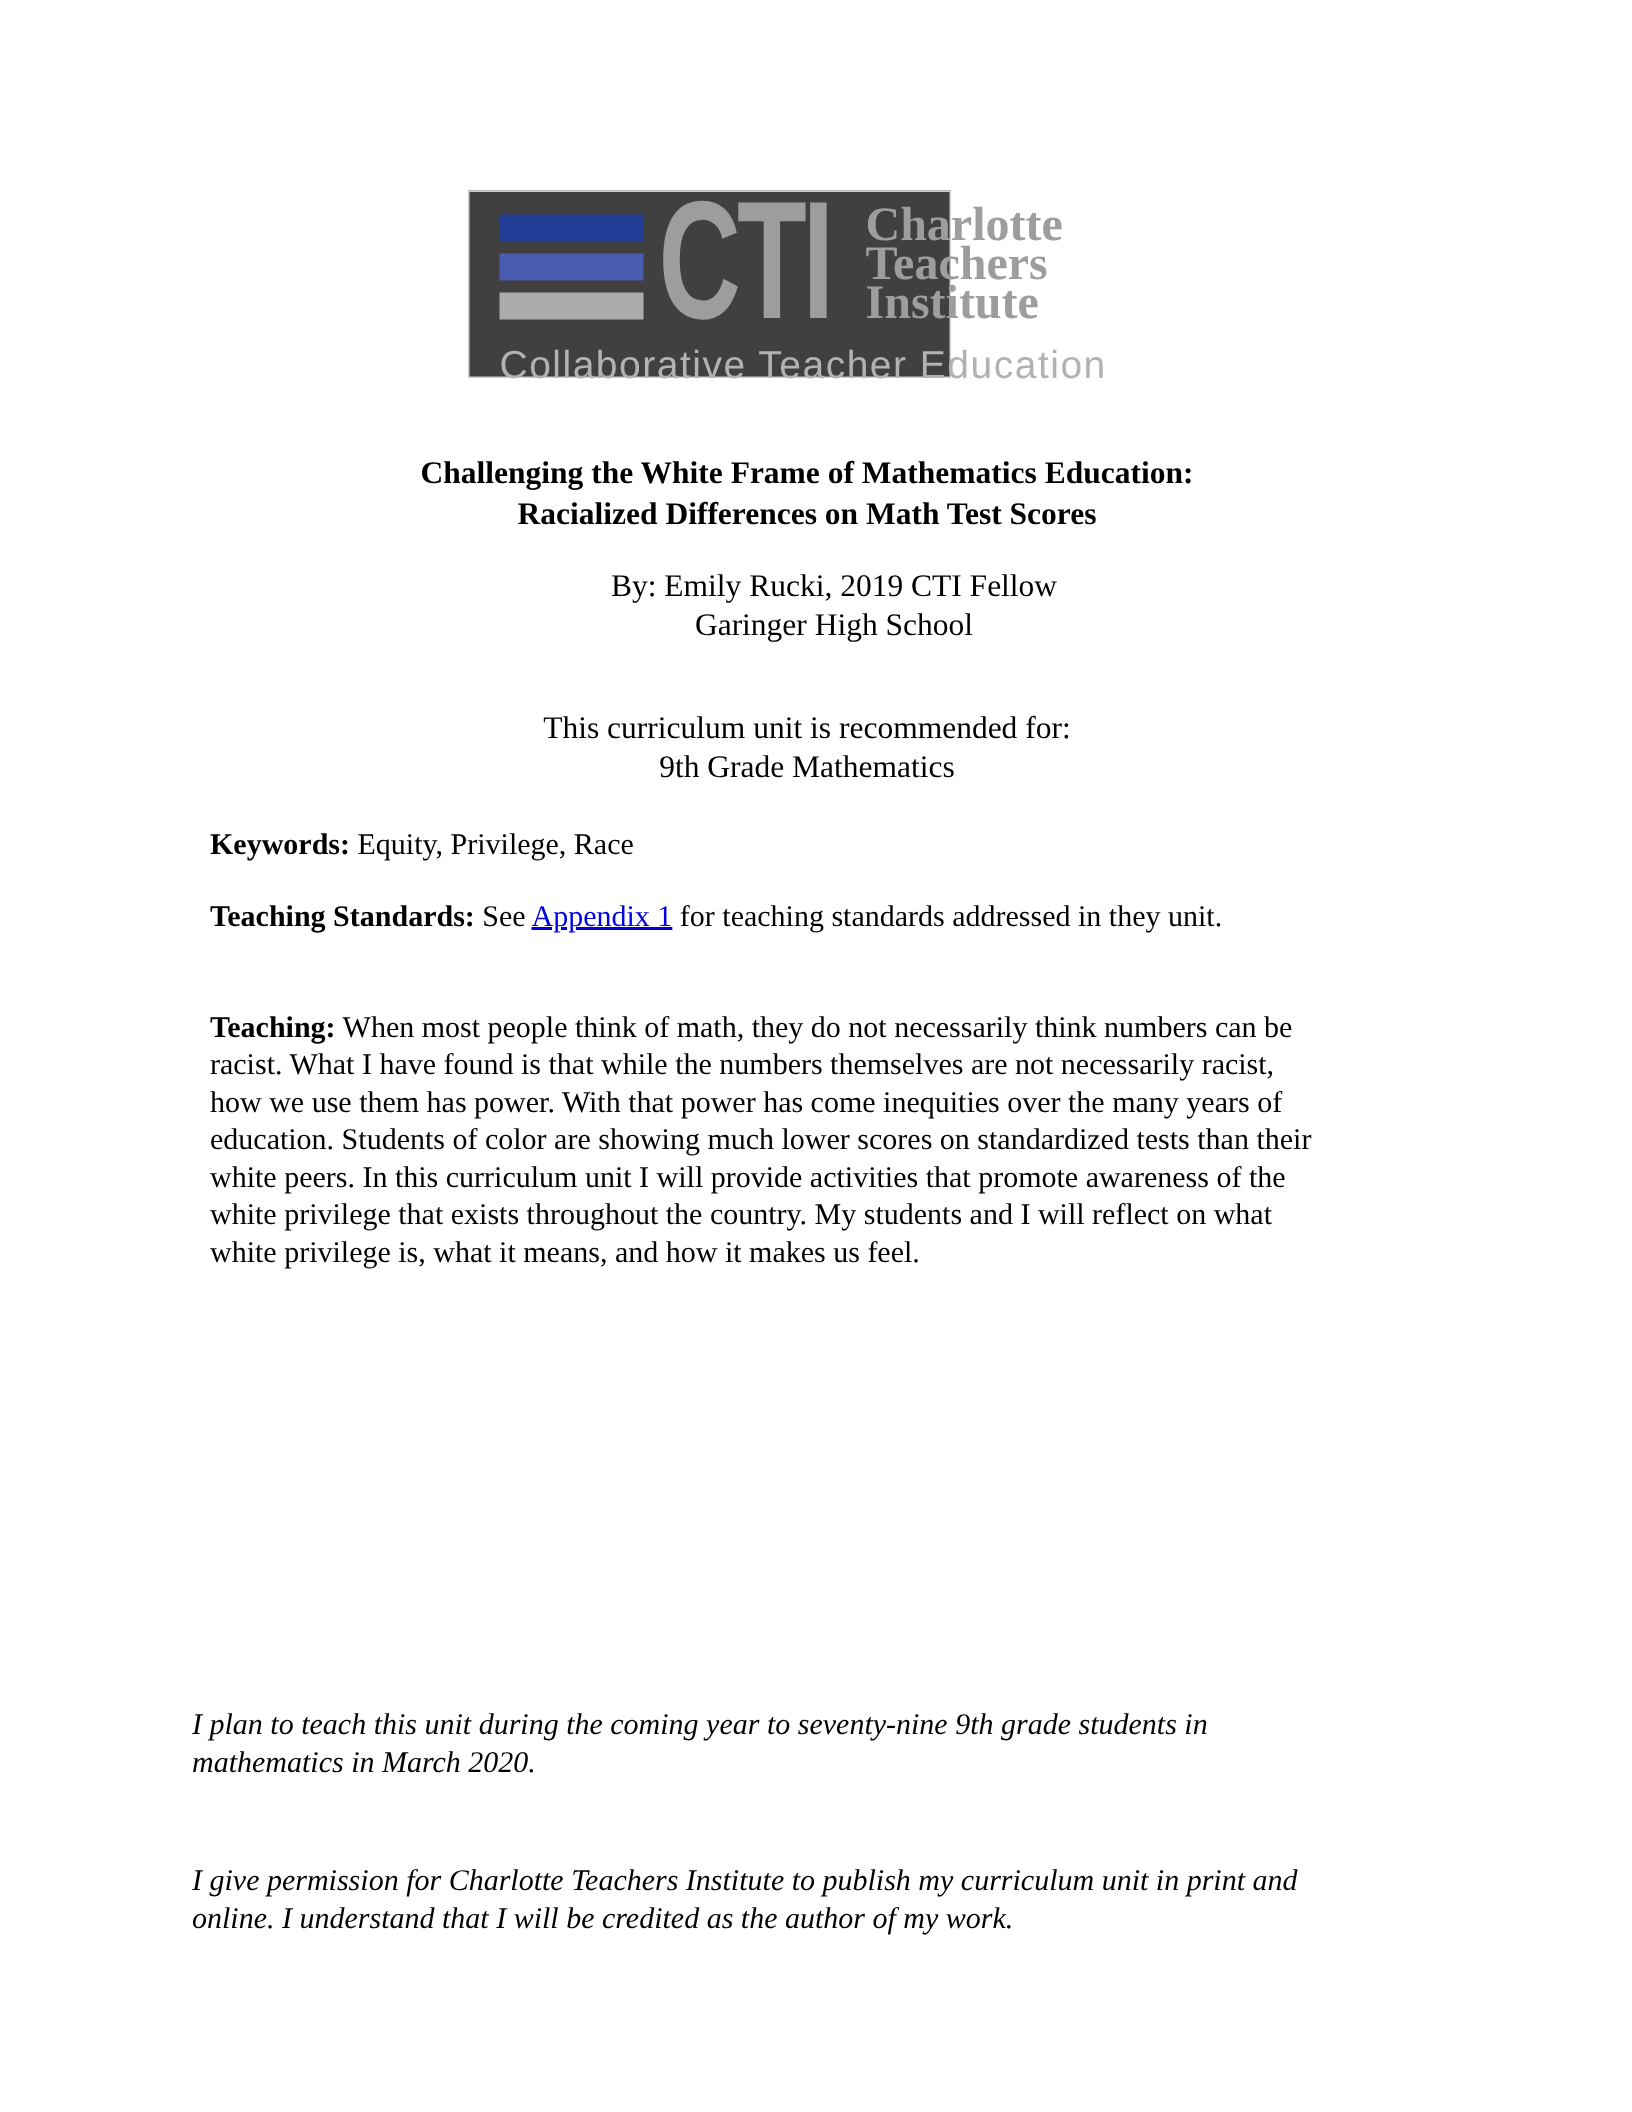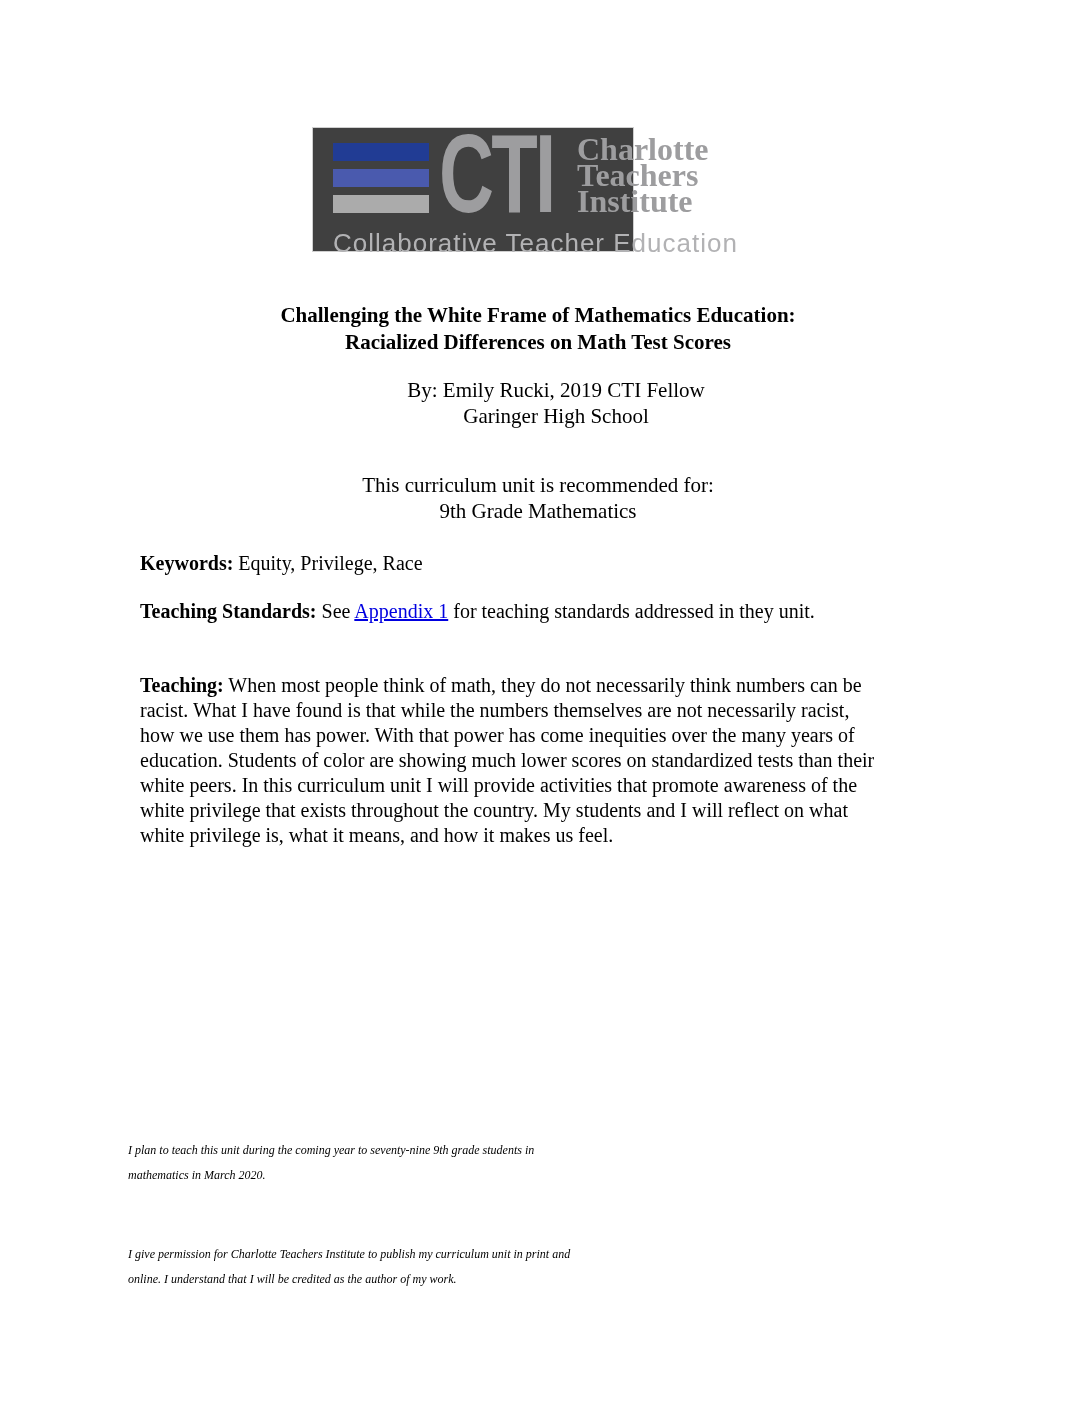--- a/index.html
+++ b/index.html
@@ -53,21 +53,21 @@
   
   .body-block { position:absolute; left:128px; font-size:20px; line-height:25px;margin-left:12px; }
   .keywords-block  { top:551px; }
   .standards-block { top:599px; }
   .synopsis-block  { top:648px; width:800px; white-space:pre-line; }
   .bold-label { font-weight:bold; }
   .appendix-link { color:#0000e0; text-decoration:underline; cursor:pointer; }
 
   .italic-block {
     position:absolute; left:128px;
-    font-style:italic; font-size:12px; line-height:25px;
+    font-style:italic; font-size:20px; line-height:25px;
     white-space:pre-line;
   }
   .teach-plan-block { top:1138px; }
   .permission-block { top:1242px; }
 </style>
 </head>
 <body>
 
 <div class="logo-frame">
   <div class="logo-bars">

